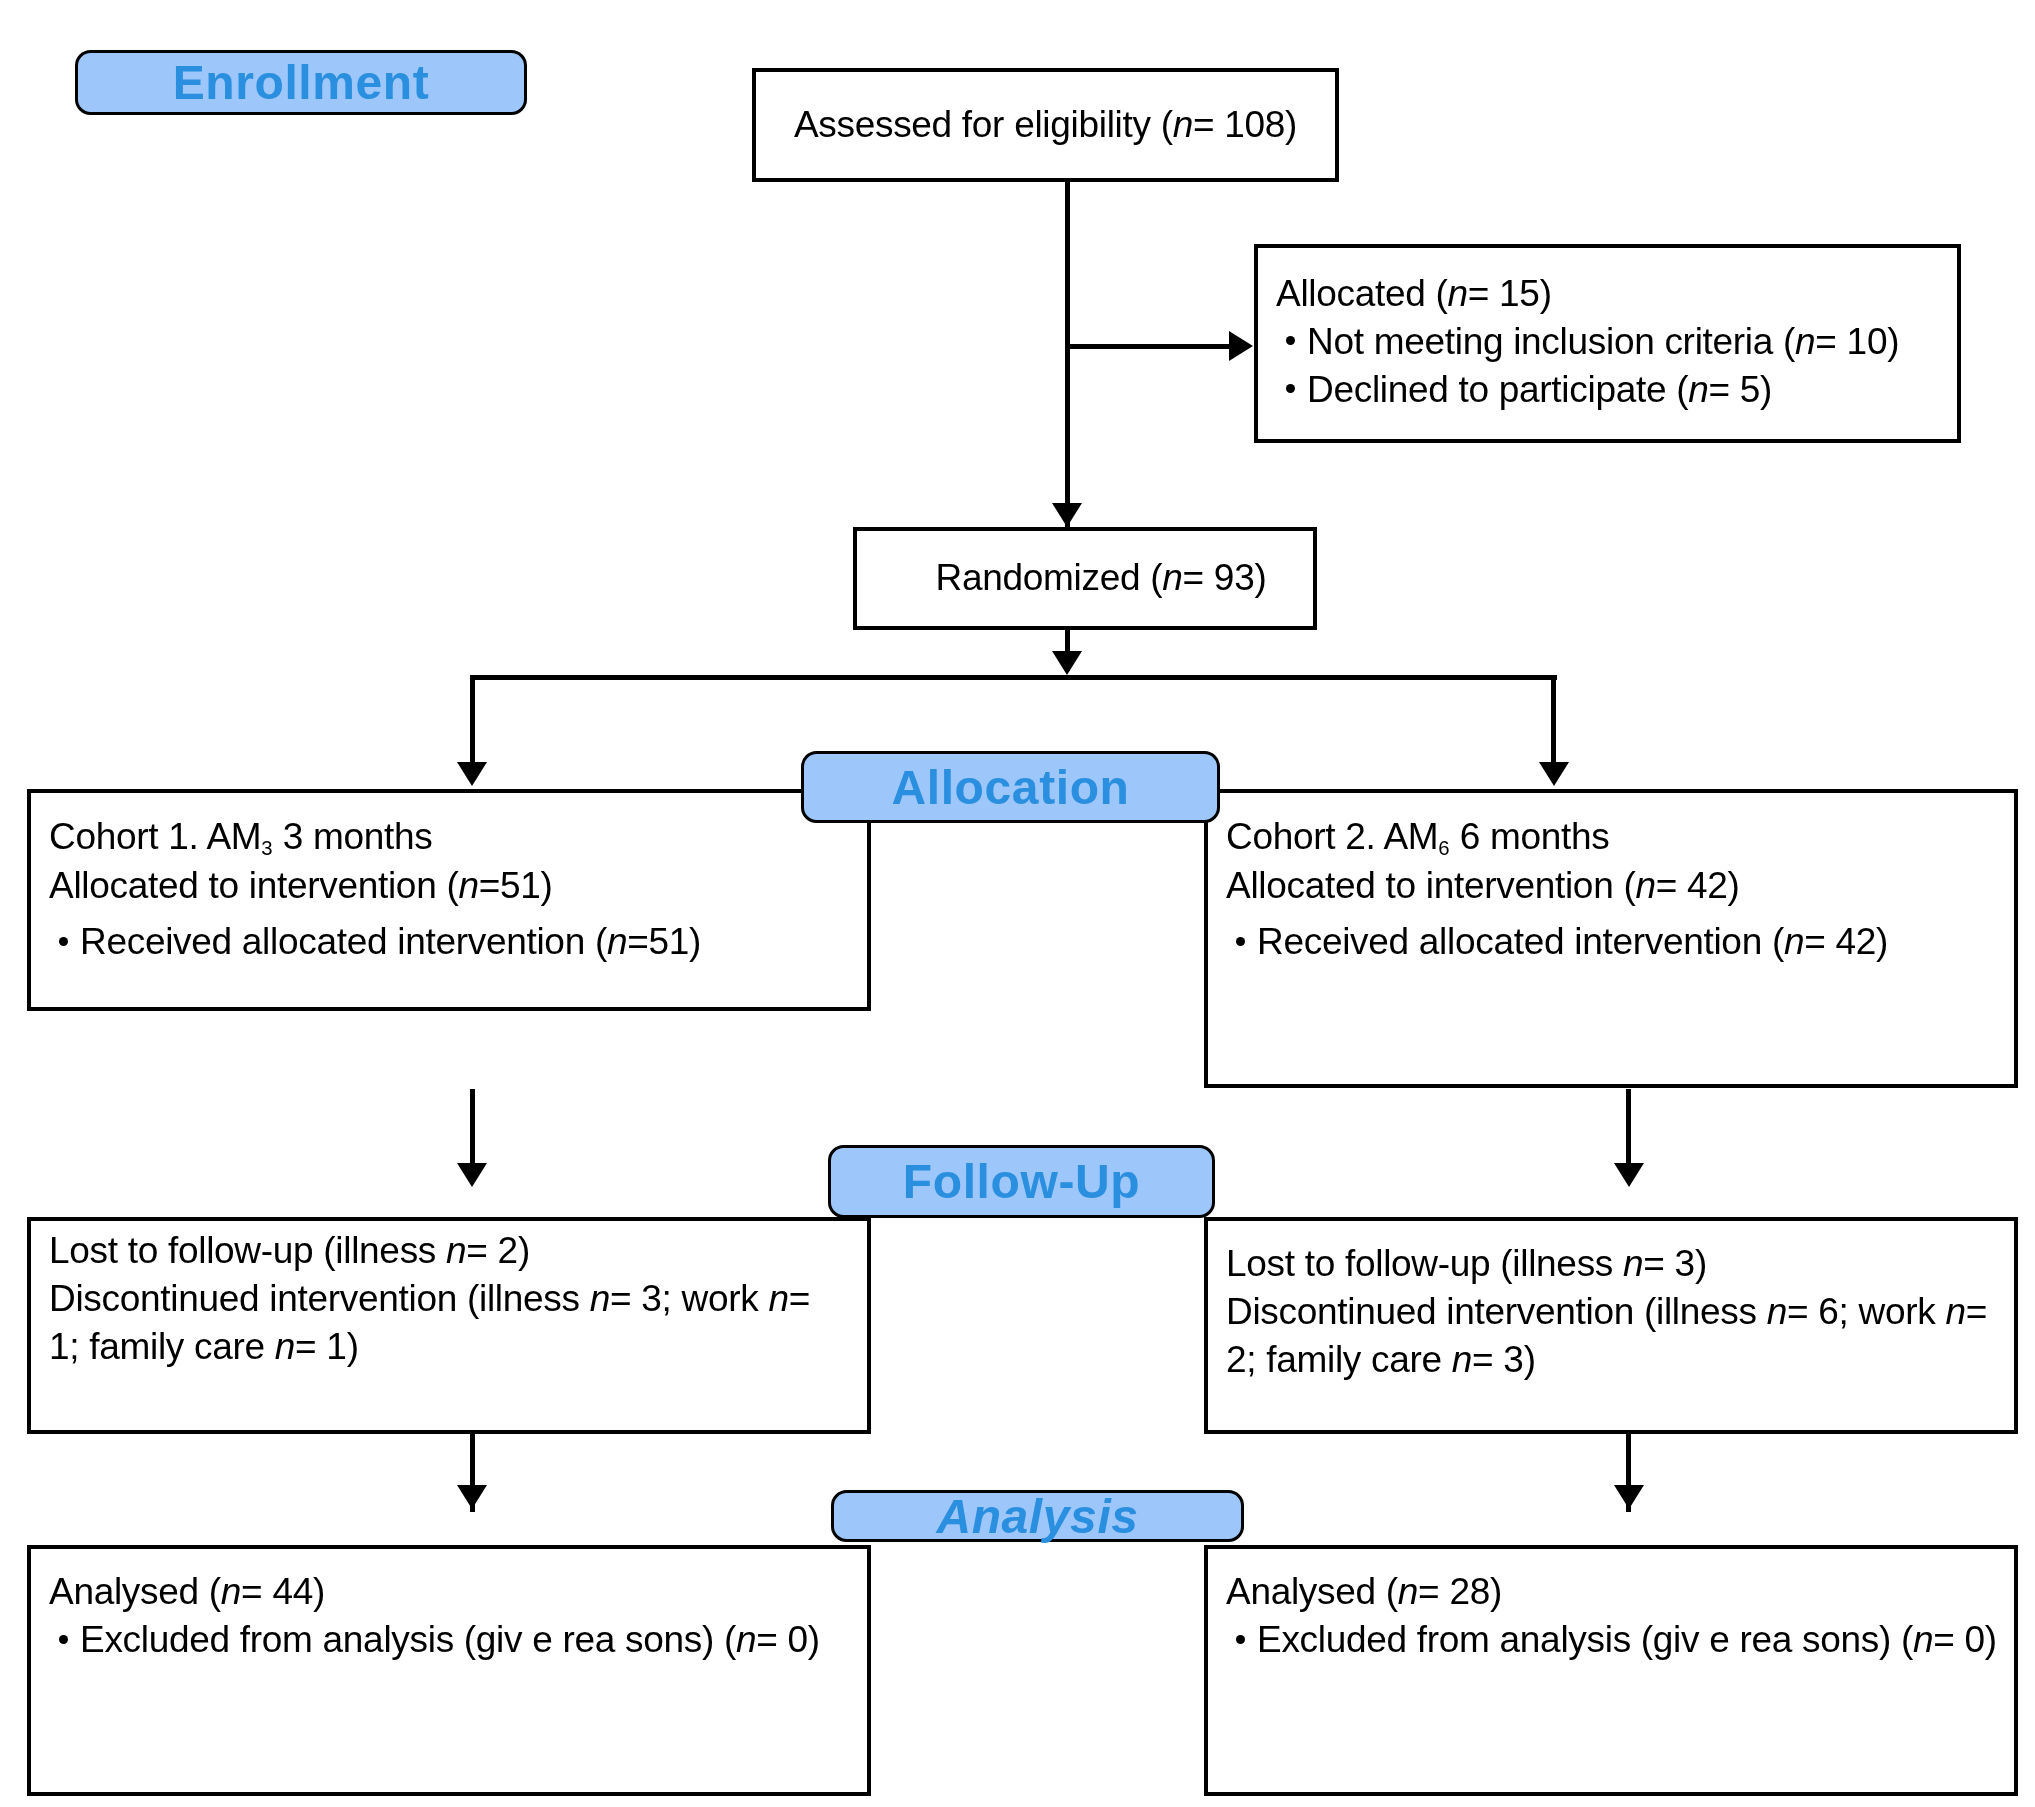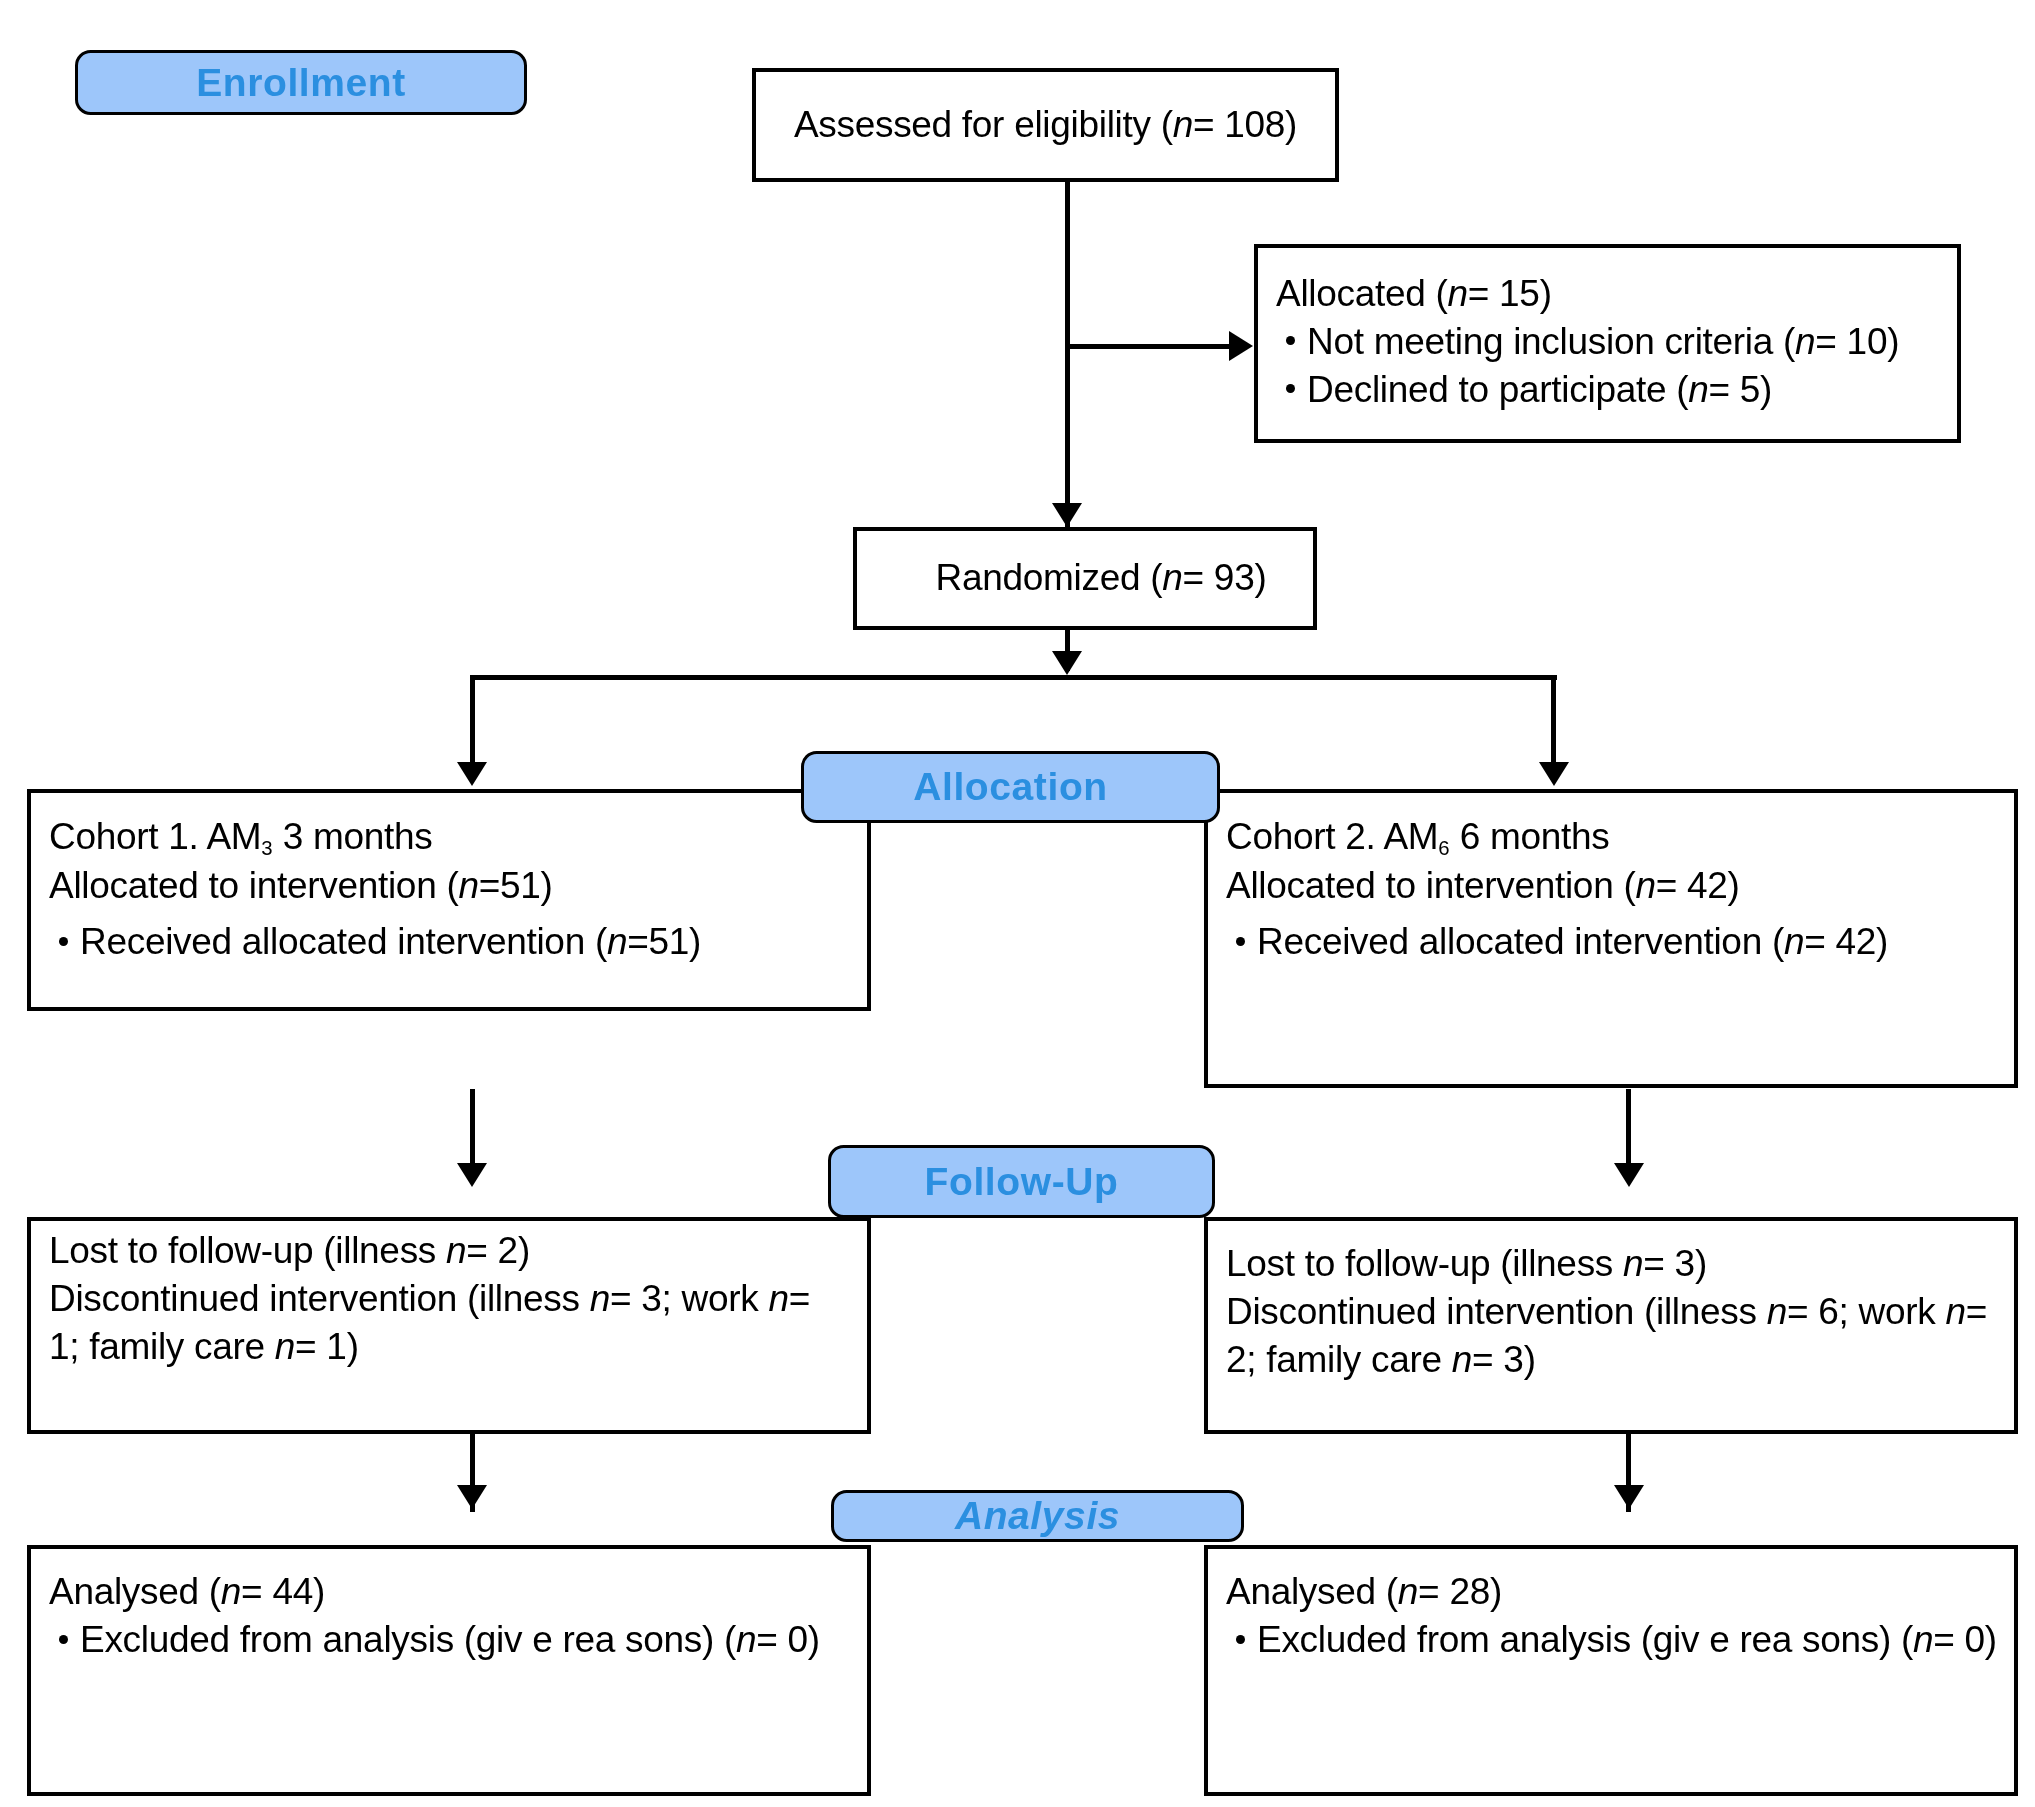--- a/index.html
+++ b/index.html
@@ -50,21 +50,21 @@
   
   .badge{
     position:absolute;
     box-sizing:border-box;
     background:#9DC6FA;
     border:3.6px solid #000000;
     border-radius:15.6px;
     display:flex;align-items:center;justify-content:center;
     color:#2B8FE0;
     font-weight:bold;
-    font-size:39px;
+    font-size:48px;
     letter-spacing:0.6px;
     z-index:20;
   }
   
   .vline{position:absolute;background:#000000;width:5.4px;z-index:5;}
   .hline{position:absolute;background:#000000;height:5.4px;z-index:5;}
   .arrow-down{
     position:absolute;z-index:6;
     width:0;height:0;
     border-left:15.6px solid transparent;

